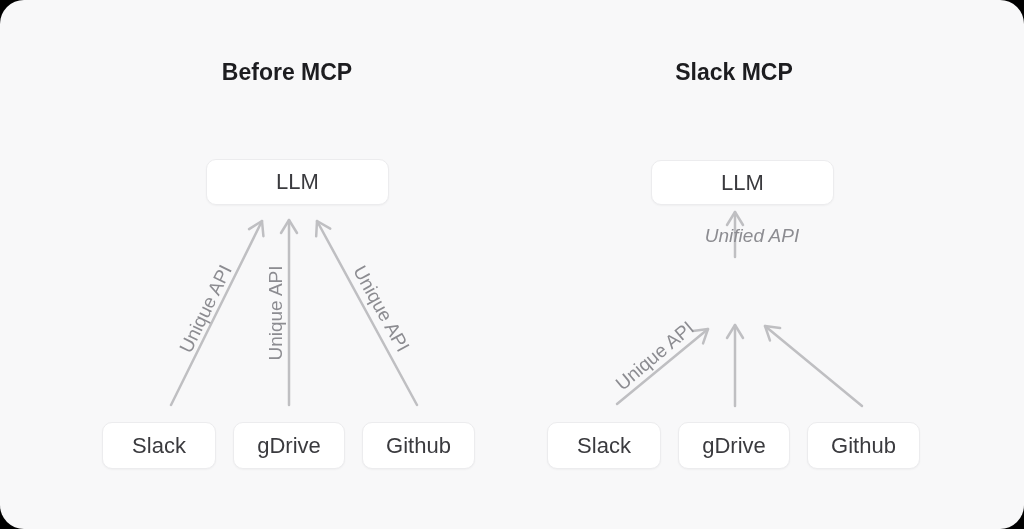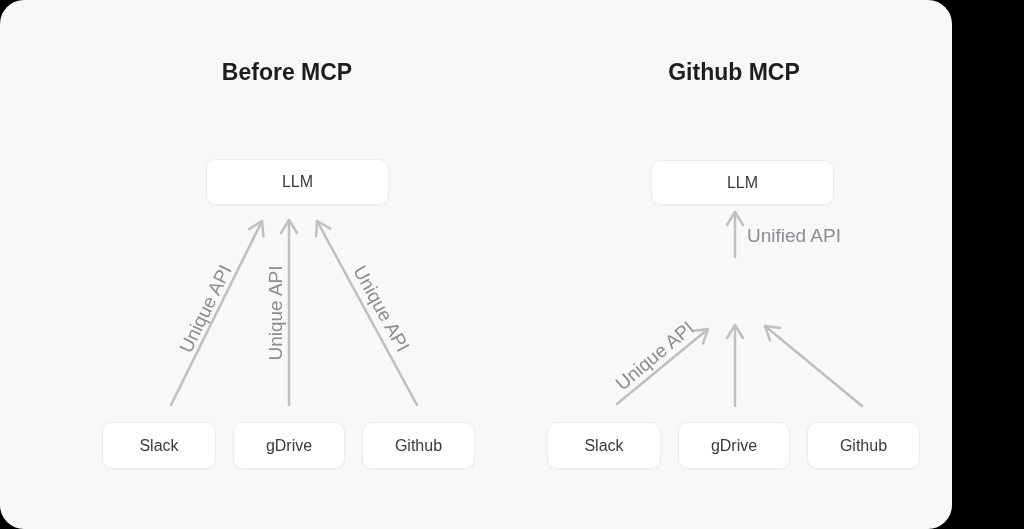--- a/index.html
+++ b/index.html
@@ -3,21 +3,21 @@
 <meta charset="utf-8">
 <style>
   html, body {
     margin: 0;
     padding: 0;
     background: #000000;
     font-family: "Liberation Sans", "DejaVu Sans", sans-serif;
   }
   .canvas {
     position: relative;
-    width: 952px;
+    width: 1024px;
     height: 529px;
     background: var(--canvas-bg, #f8f8f9);
     border-radius: 24px;
     overflow: hidden;
   }
   .section-title {
     position: absolute;
     top: 59px;
     transform: translateX(-50%);
     font-size: 23px;
@@ -26,21 +26,21 @@
     white-space: nowrap;
   }
   .node {
     position: absolute;
     background: var(--box-bg, #ffffff);
     border: 1px solid var(--box-border, #ececee);
     border-radius: 10px;
     display: flex;
     align-items: center;
     justify-content: center;
-    font-size: 16px;
+    font-size: 22px;
     color: var(--box-text, #3a3a3e);
     box-shadow: 0 1px 2px rgba(0,0,0,0.04);
     box-sizing: border-box;
   }
   .arrow-label {
     position: absolute;
     font-size: 19px;
     color: var(--arrow-label-text, #8c8c91);
     white-space: nowrap;
   }
@@ -81,32 +81,32 @@
     <path class="shaft" d="M 289 405 L 289 220" marker-end="url(#ah)"></path>
     <path class="shaft" d="M 417 405 L 317 221" marker-end="url(#ah)"></path>
 
     <path class="shaft" d="M 735 257 L 735 212" marker-end="url(#ah)"></path>
     <path class="shaft" d="M 617 404 L 708 329" marker-end="url(#ah)"></path>
     <path class="shaft" d="M 735 406 L 735 325" marker-end="url(#ah)"></path>
     <path class="shaft" d="M 862 406 L 765 326" marker-end="url(#ah)"></path>
   </svg>
 
   <div class="section-title" style="left:287px;">Before MCP</div>
-  <div class="section-title" style="left:734px;">Github MCP</div>
+  <div class="section-title" style="left:734px;">Slack MCP</div>
 
   <div class="node" style="left:206px; top:159px; width:183px; height:46px;">LLM</div>
   <div class="node" style="left:102px; top:422px; width:114px; height:47px;">Slack</div>
   <div class="node" style="left:233px; top:422px; width:112px; height:47px;">gDrive</div>
   <div class="node" style="left:362px; top:422px; width:113px; height:47px;">Github</div>
 
   <div class="arrow-label" style="left:206px; top:309px; transform:translate(-50%,-50%) rotate(-64deg);">Unique API</div>
   <div class="arrow-label" style="left:276px; top:313px; transform:translate(-50%,-50%) rotate(-90deg);">Unique API</div>
   <div class="arrow-label" style="left:381px; top:309px; transform:translate(-50%,-50%) rotate(61deg);">Unique API</div>
 
   <div class="node" style="left:651px; top:160px; width:183px; height:45px;">LLM</div>
   <div class="node" style="left:547px; top:422px; width:114px; height:47px;">Slack</div>
   <div class="node" style="left:678px; top:422px; width:112px; height:47px;">gDrive</div>
   <div class="node" style="left:807px; top:422px; width:113px; height:47px;">Github</div>
 
-  <div class="arrow-label" style="left:794px; top:236px; transform:translate(-50%,-50%);">Unified API</div>
+  <div class="arrow-label" style="left:752px; top:236px; transform:translate(-50%,-50%);font-style:italic;">Unified API</div>
   <div class="arrow-label" style="left:655px; top:356px; transform:translate(-50%,-50%) rotate(-40deg);">Unique API</div>
 
 </div>
 
 </body></html>

